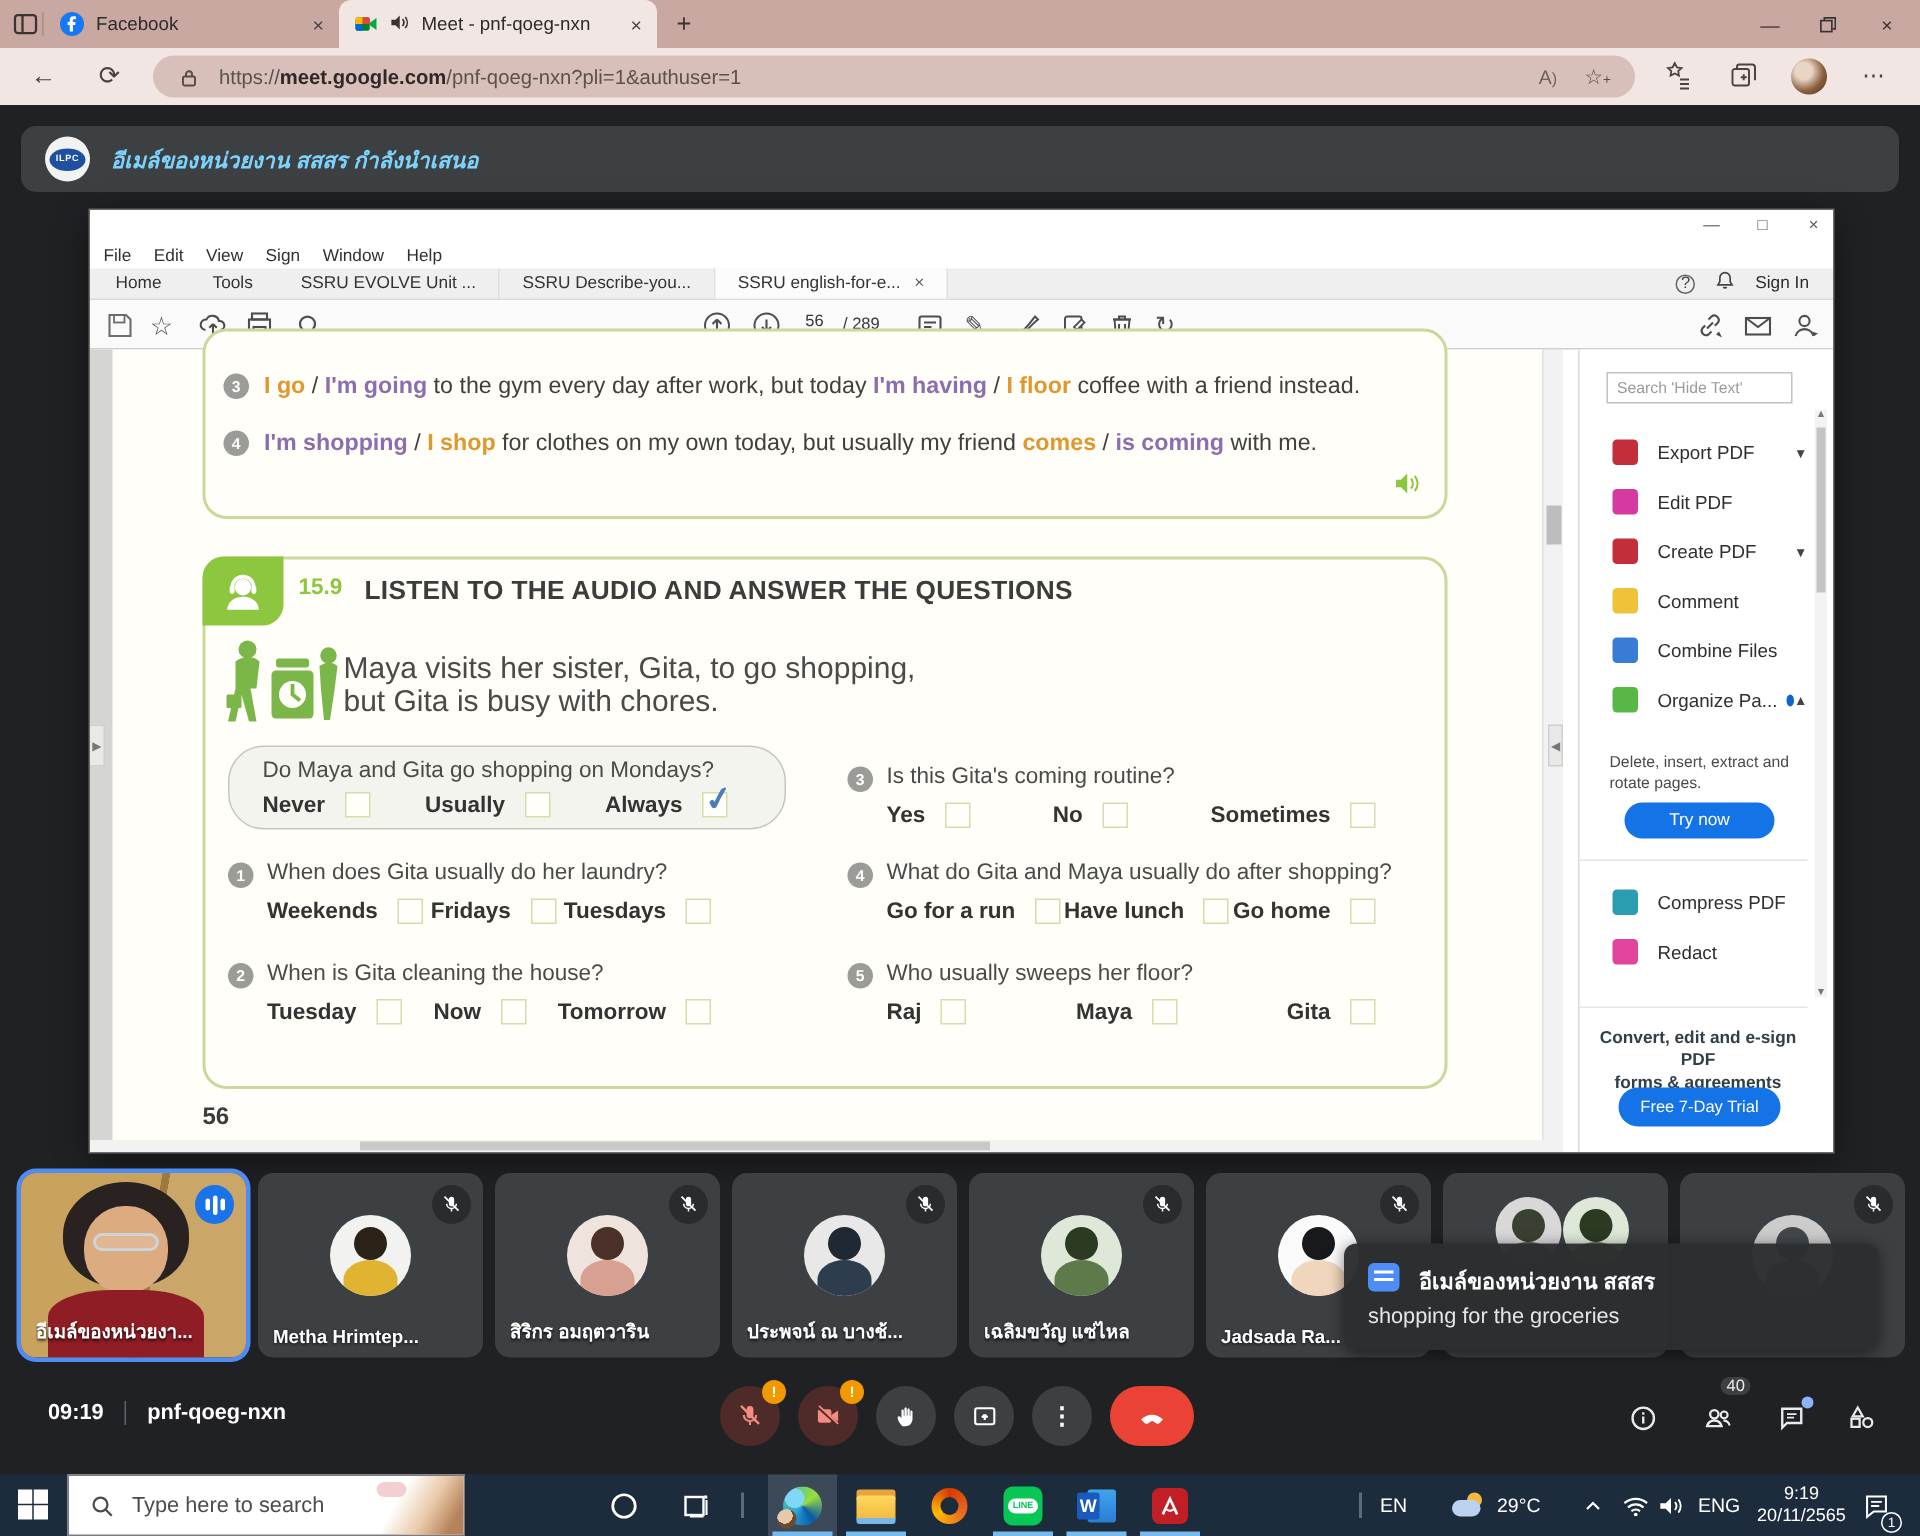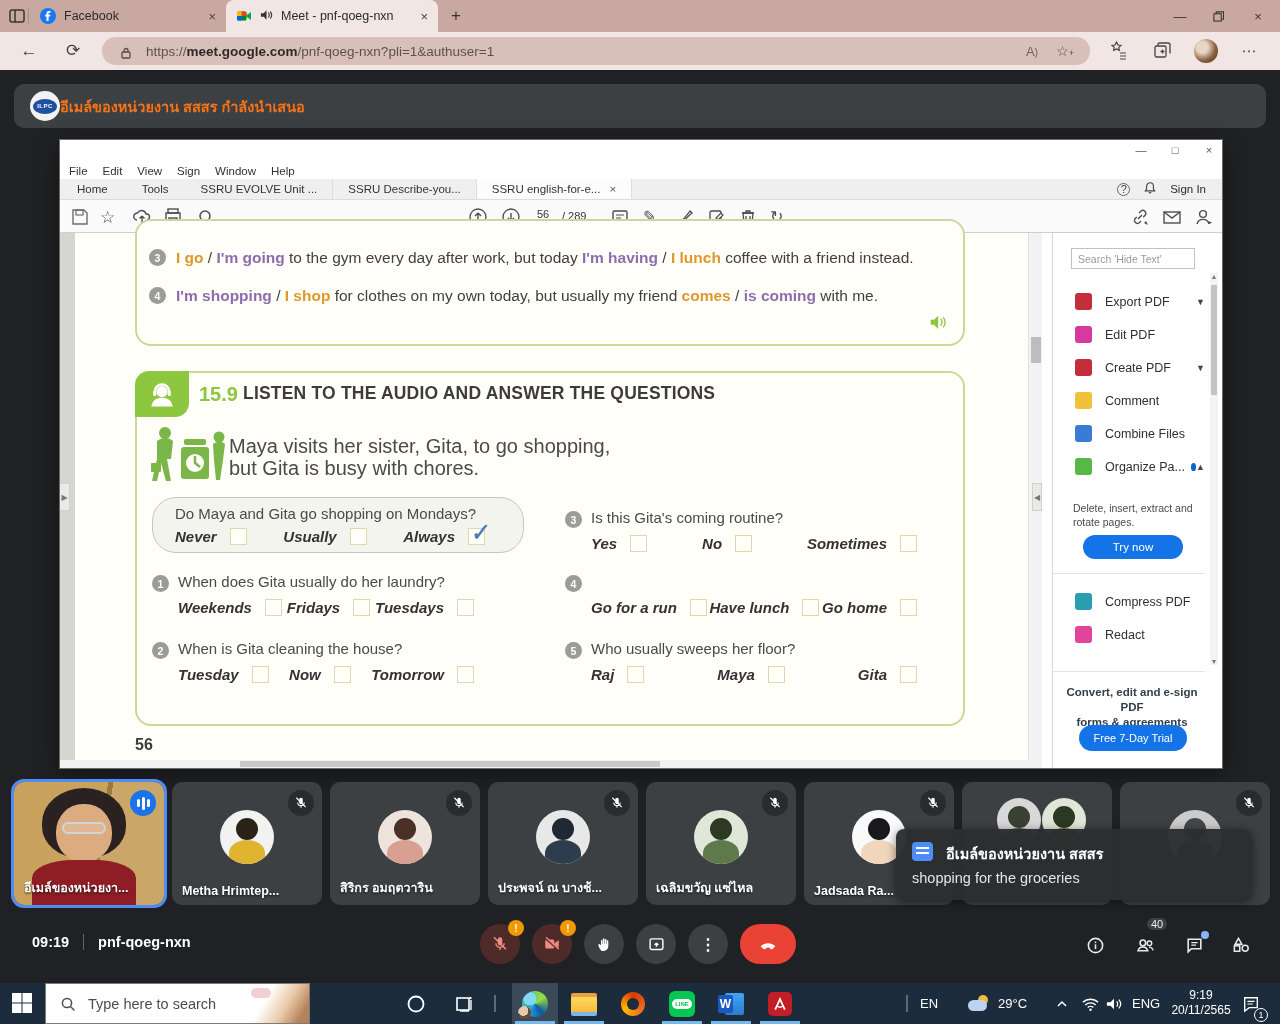--- a/index.html
+++ b/index.html
@@ -24,21 +24,21 @@
   .urltext{margin-left:14px;font-size:13.5px;color:#5c504d;white-space:nowrap;}
   .urltext b{color:#2f2926;font-weight:700;}
   .url-right{margin-left:auto;display:flex;gap:18px;margin-right:16px;color:#4a4442;font-size:13px;align-items:center;}
   .tbic{position:absolute;top:9px;width:20px;height:20px;color:#4a4442;}
   .avatar-br{position:absolute;left:1194px;top:7px;width:24px;height:24px;border-radius:50%;background:radial-gradient(circle at 35% 35%,#e8d6c4 25%,#8a5f3e 60%,#4a3320);}
 
   
   .banner{position:absolute;left:14px;top:84px;width:1252px;height:44px;background:#3c4043;border-radius:10px;display:flex;align-items:center;}
   .banner .logo{margin-left:16px;width:30px;height:30px;border-radius:50%;background:#f2f2f2;display:flex;align-items:center;justify-content:center;}
   .banner .logo i{display:flex;align-items:center;justify-content:center;width:24px;height:15px;border-radius:50%;background:#1f4fa0;color:#fff;font-style:normal;font-size:6px;font-weight:700;letter-spacing:.5px;}
-  .banner .btxt{color:#f97316;font-size:14.5px;font-weight:600;}
+  .banner .btxt{margin-left:14px;color:#7dd3fc;font-size:14.5px;font-weight:600;font-style:italic;}
 
   
   .acrobat{position:absolute;left:60px;top:140px;width:1162px;height:628px;background:#fff;box-shadow:0 0 0 1px #6b6b6b,0 6px 22px rgba(0,0,0,.45);}
   .acr-title{position:absolute;left:0;top:0;width:100%;height:22px;background:#fff;display:flex;align-items:center;}
   .acr-title .pdfic{margin-left:6px;width:11px;height:13px;background:#c11f25;border-radius:2px;color:#fff;font-size:7px;display:flex;align-items:center;justify-content:center;}
   .acr-title .ttl{margin-left:7px;font-size:10.5px;color:#4b4b4b;white-space:nowrap;}
   .acr-winbtn{position:absolute;top:0;width:30px;height:20px;display:flex;align-items:center;justify-content:center;color:#555;font-size:11px;}
   .acr-menu{position:absolute;left:0;top:22px;width:100%;height:17px;background:#fff;display:flex;align-items:center;gap:15px;padding-left:9px;}
   .acr-menu span{font-size:11.5px;color:#303030;}
   .acr-tabs{position:absolute;left:0;top:39px;width:100%;height:21px;background:#f0eff0;border-bottom:1px solid #dcdcdc;display:flex;align-items:stretch;}
@@ -79,26 +79,26 @@
   .trialbtn{position:absolute;left:26px;top:492px;width:108px;height:26px;border-radius:13px;background:#1473e6;color:#fff;font-size:11px;display:flex;align-items:center;justify-content:center;}
 
   
   .exbox{position:absolute;border:2px solid #ccd89b;border-radius:16px;background:#fffef8;}
   .exline{position:absolute;left:12px;display:flex;align-items:flex-start;gap:10px;width:790px;}
   .ncirc{width:17px;height:17px;border-radius:50%;background:#9b9b98;color:#fff;font-size:10.5px;font-weight:700;display:flex;align-items:center;justify-content:center;flex:0 0 auto;margin-top:2px;}
   .extext{font-size:15.5px;font-weight:500;color:#3f3f3f;line-height:21px;}
   .seg-orange{color:#e0982d;font-weight:700;margin-top:12px;}
   .seg-purple{color:#8c6dae;font-weight:700;}
   .hdr-ic{position:absolute;left:-2px;top:-2px;width:54px;height:46px;background:#8dc63f;border-radius:14px 0 14px 0;display:flex;align-items:center;justify-content:center;}
-  .hdr-num{position:absolute;left:62px;top:10px;font-size:20px;font-weight:700;color:#8dc63f;}
+  .hdr-num{position:absolute;left:62px;top:10px;font-size:15px;font-weight:700;color:#8dc63f;}
   .hdr-title{position:absolute;left:106px;top:10px;font-size:17.5px;font-weight:700;color:#3c3c3c;letter-spacing:.2px;}
   .introtxt{position:absolute;left:92px;top:62px;font-size:20px;color:#4a4a4a;line-height:22px;}
   .examplebox{position:absolute;left:15px;top:124px;width:372px;height:56px;background:#f4f4ee;border:1.5px solid #c6c6bd;border-radius:24px;}
   .exq{position:absolute;left:22px;top:7px;font-size:15px;color:#4a4a4a;white-space:nowrap;}
-  .optrow{position:absolute;display:flex;align-items:center;font-style:italic;}
+  .optrow{position:absolute;display:flex;align-items:center;}
   .optgrp{display:flex;align-items:center;gap:13px;}
   .optlabel{font-size:15px;font-weight:700;color:#333;white-space:nowrap;}
   .cb{width:17px;height:17px;background:#fffef8;border:1.5px solid #d6dcae;position:relative;}
   .cb.checked:after{content:"✓";position:absolute;left:1px;top:-9px;font-size:22px;color:#4a7fb5;font-weight:700;transform:rotate(-8deg);}
   .qblock{position:absolute;}
   .qrow{display:flex;align-items:flex-start;gap:9px;}
   .qtext{font-size:15px;color:#4a4a4a;white-space:nowrap;}
   .pagenum{position:absolute;left:60px;top:503px;font-size:16px;font-weight:700;color:#3c3c3c;}
   .audio-ic{position:absolute;width:20px;height:18px;}
 
@@ -342,21 +342,21 @@
           </svg></span>
     </div>
 
     <div class="acr-body">
       <div class="pdf-page">
 
         <div class="exbox" style="left:60px;top:-14px;width:830px;height:127px;">
           <div id="ex-top-lines">
               <div class="exline" style="top:26px;">
                 <span class="ncirc">3</span>
-                <span class="extext"><span class="seg-orange">I go</span><span class=""> / </span><span class="seg-purple">I'm going</span><span class=""> to the gym every day after work, but today </span><span class="seg-purple">I'm having</span><span class=""> / </span><span class="seg-orange">I lunch</span><span class=""> coffee with a friend instead.</span></span>
+                <span class="extext"><span class="seg-orange">I go</span><span class=""> / </span><span class="seg-purple">I'm going</span><span class=""> to the gym every day after work, but today </span><span class="seg-purple">I'm having</span><span class=""> / </span><span class="seg-orange">I floor</span><span class=""> coffee with a friend instead.</span></span>
               </div>
               <div class="exline" style="top:64px;">
                 <span class="ncirc">4</span>
                 <span class="extext"><span class="seg-purple">I'm shopping</span><span class=""> / </span><span class="seg-orange">I shop</span><span class=""> for clothes on my own today, but usually my friend </span><span class="seg-orange">comes</span><span class=""> / </span><span class="seg-purple">is coming</span><span class=""> with me.</span></span>
               </div>
             </div>
           <span class="audio-ic" style="right:14px;bottom:12px;">
             <svg viewBox="0 0 24 20">
                 <path d="M2 7h4l5-5v16l-5-5H2z" fill="#8dc63f"></path>
                 <path d="M14 6a6 6 0 0 1 0 8M17 4a9 9 0 0 1 0 12" fill="none" stroke="#8dc63f" stroke-width="1.6"></path>
@@ -470,20 +470,21 @@
                   </span>
                   <span class="optgrp">
                     <span class="optlabel">Sometimes</span>
                     <span class="cb"></span>
                   </span>
                 </div>
               </div>
               <div class="qblock" style="left:428px;top:200px;width:362px;">
                 <div class="qrow">
                   <span class="ncirc">4</span>
+                  <span class="qtext">What do Gita and Maya usually do after shopping?</span>
                 </div>
                 <div class="optrow" style="position:relative;left:26px;top:7px;width:326px;justify-content:space-between;">
                   <span class="optgrp">
                     <span class="optlabel">Go for a run</span>
                     <span class="cb"></span>
                   </span>
                   <span class="optgrp">
                     <span class="optlabel">Have lunch</span>
                     <span class="cb"></span>
                   </span>

